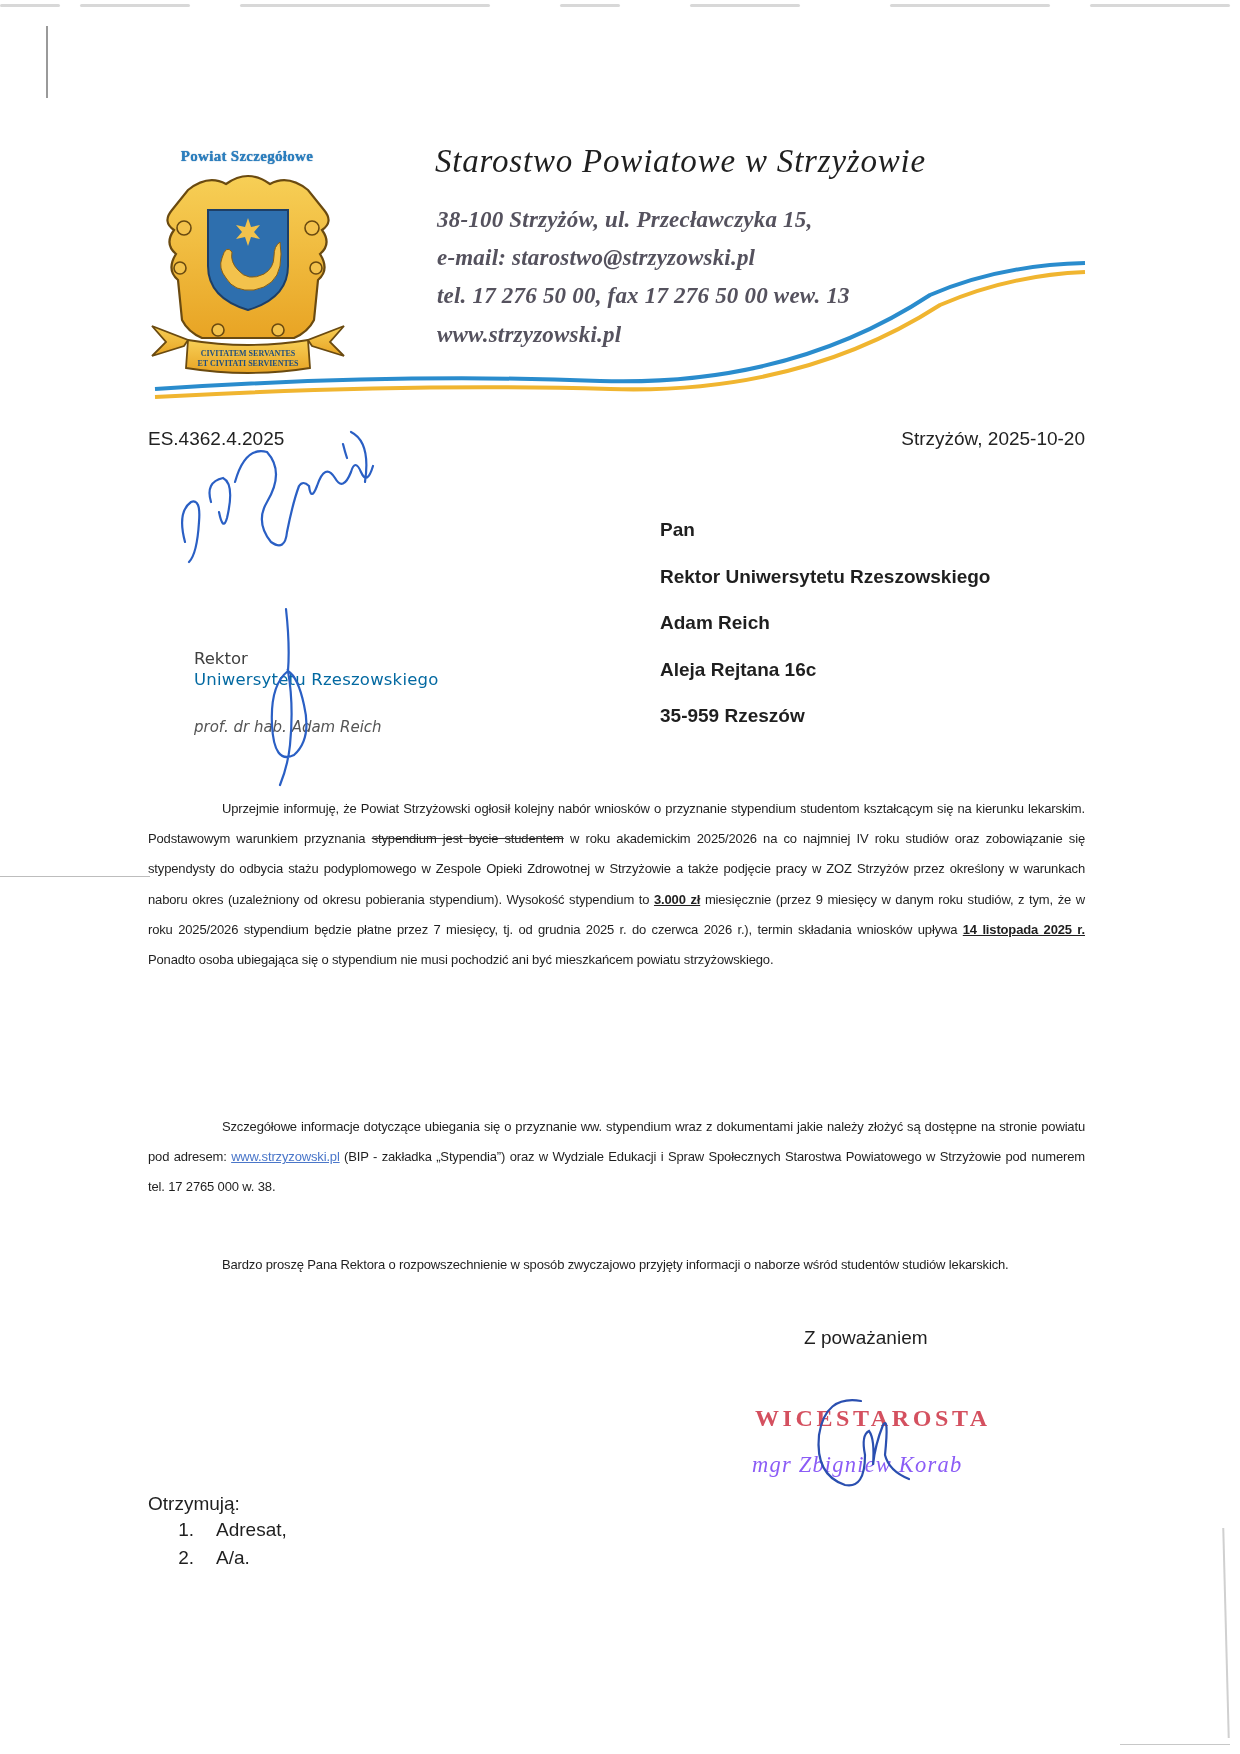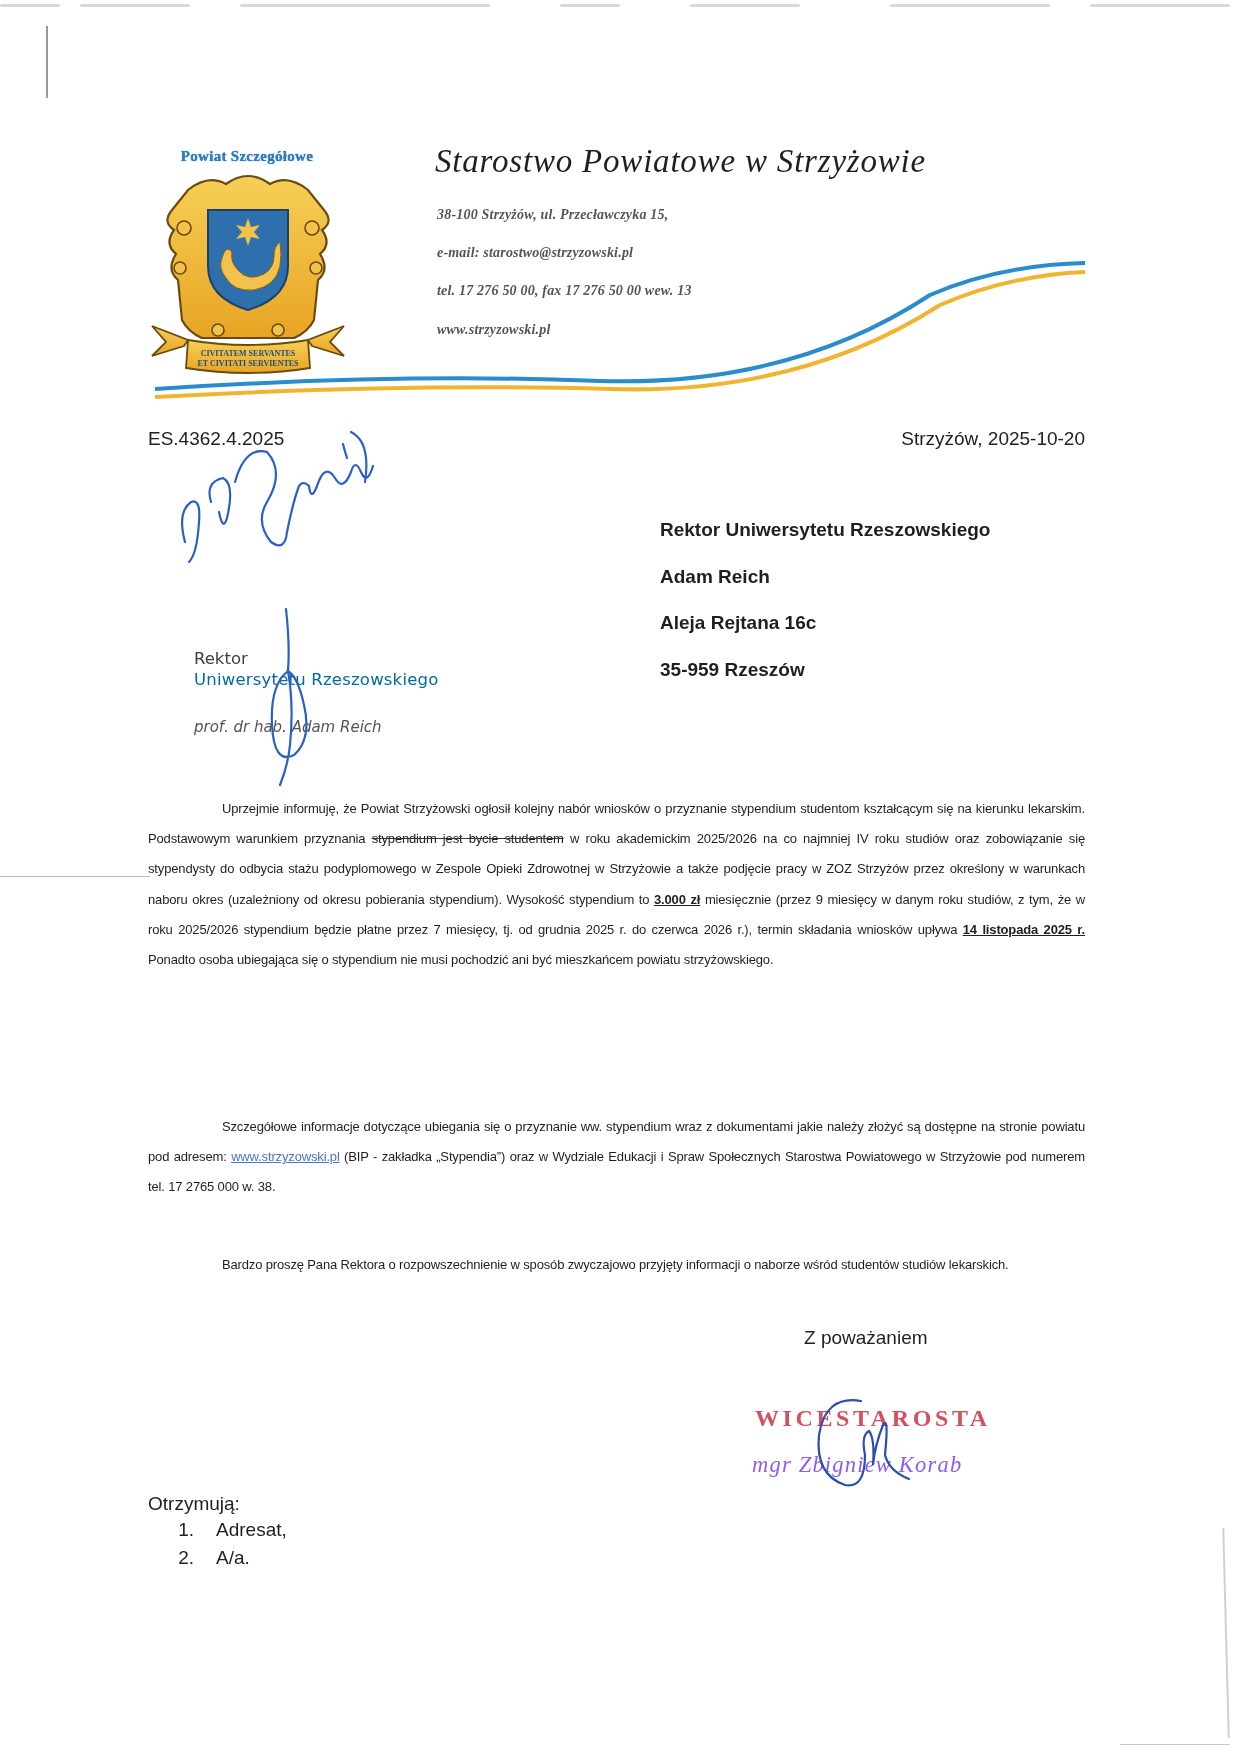--- a/index.html
+++ b/index.html
@@ -15,21 +15,21 @@
     
     .crest { position: absolute; left: 148px; top: 148px; width: 200px; height: 232px; }
     .crest-title { position: absolute; left: 14px; top: 0; width: 170px; text-align: center;
       font-family: "Liberation Serif", serif; font-weight: bold; font-size: 15px; color: #2a7fc0;
       letter-spacing: 0.3px; text-shadow: 0 0 1px #1d5e94; white-space: nowrap; }
     .crest svg { position: absolute; left: 0; top: 22px; }
 
     .org-name { position: absolute; left: 435px; top: 143px; font-family: "Liberation Serif", serif;
       font-style: italic; font-size: 33px; color: #1f1f1f; letter-spacing: 0.8px; white-space: nowrap; }
     .org-line { position: absolute; left: 437px; font-family: "Liberation Serif", serif; font-style: italic;
-      font-weight: bold; font-size: 14px; color: #55525e; white-space: nowrap; letter-spacing: 0.2px; }
+      font-weight: bold; font-size: 23px; color: #55525e; white-space: nowrap; letter-spacing: 0.2px; }
     .org-line.l1 { top: 207px; }
     .org-line.l2 { top: 245px; }
     .org-line.l3 { top: 283px; }
     .org-line.l4 { top: 322px; }
 
     .swoosh { position: absolute; left: 150px; top: 255px; }
 
     
     .ref { position: absolute; left: 148px; top: 428px; font-size: 19px; color: #222; }
     .date { position: absolute; right: 155px; top: 428px; font-size: 19px; color: #222; }
@@ -134,20 +134,21 @@
 </svg>
 
 <div class="ref">ES.4362.4.2025</div>
 <div class="date">Strzyżów, 2025-10-20</div>
 
 <svg class="signature-svg" style="left:175px;top:422px" width="220" height="170" viewBox="0 0 220 170">
   <path d="M10 120 Q2 90 16 80 Q26 76 24 100 Q22 132 14 140 M36 80 Q30 60 48 56 Q60 62 52 96 Q48 110 44 90 M60 60 Q70 24 92 30 Q110 50 92 80 Q80 100 96 120 Q110 130 112 110 Q118 80 124 64 Q128 58 134 64 Q136 80 142 64 Q150 40 160 56 Q168 70 176 50 Q180 36 186 50 Q192 64 198 44 M176 10 Q196 20 190 60 M168 22 Q170 30 172 36" stroke="#2a5fc4" stroke-width="2.2" fill="none" stroke-linecap="round"></path>
 </svg>
 
 <div class="addressee">
+  <div>Pan</div>
   <div>Rektor Uniwersytetu Rzeszowskiego</div>
   <div>Adam Reich</div>
   <div>Aleja Rejtana 16c</div>
   <div>35-959 Rzeszów</div>
 </div>
 
 <div class="stamp">
   <div class="s1">Rektor</div>
   <div class="s2">Uniwersytetu Rzeszowskiego</div>
   <div class="s3">prof. dr hab. Adam Reich</div>

